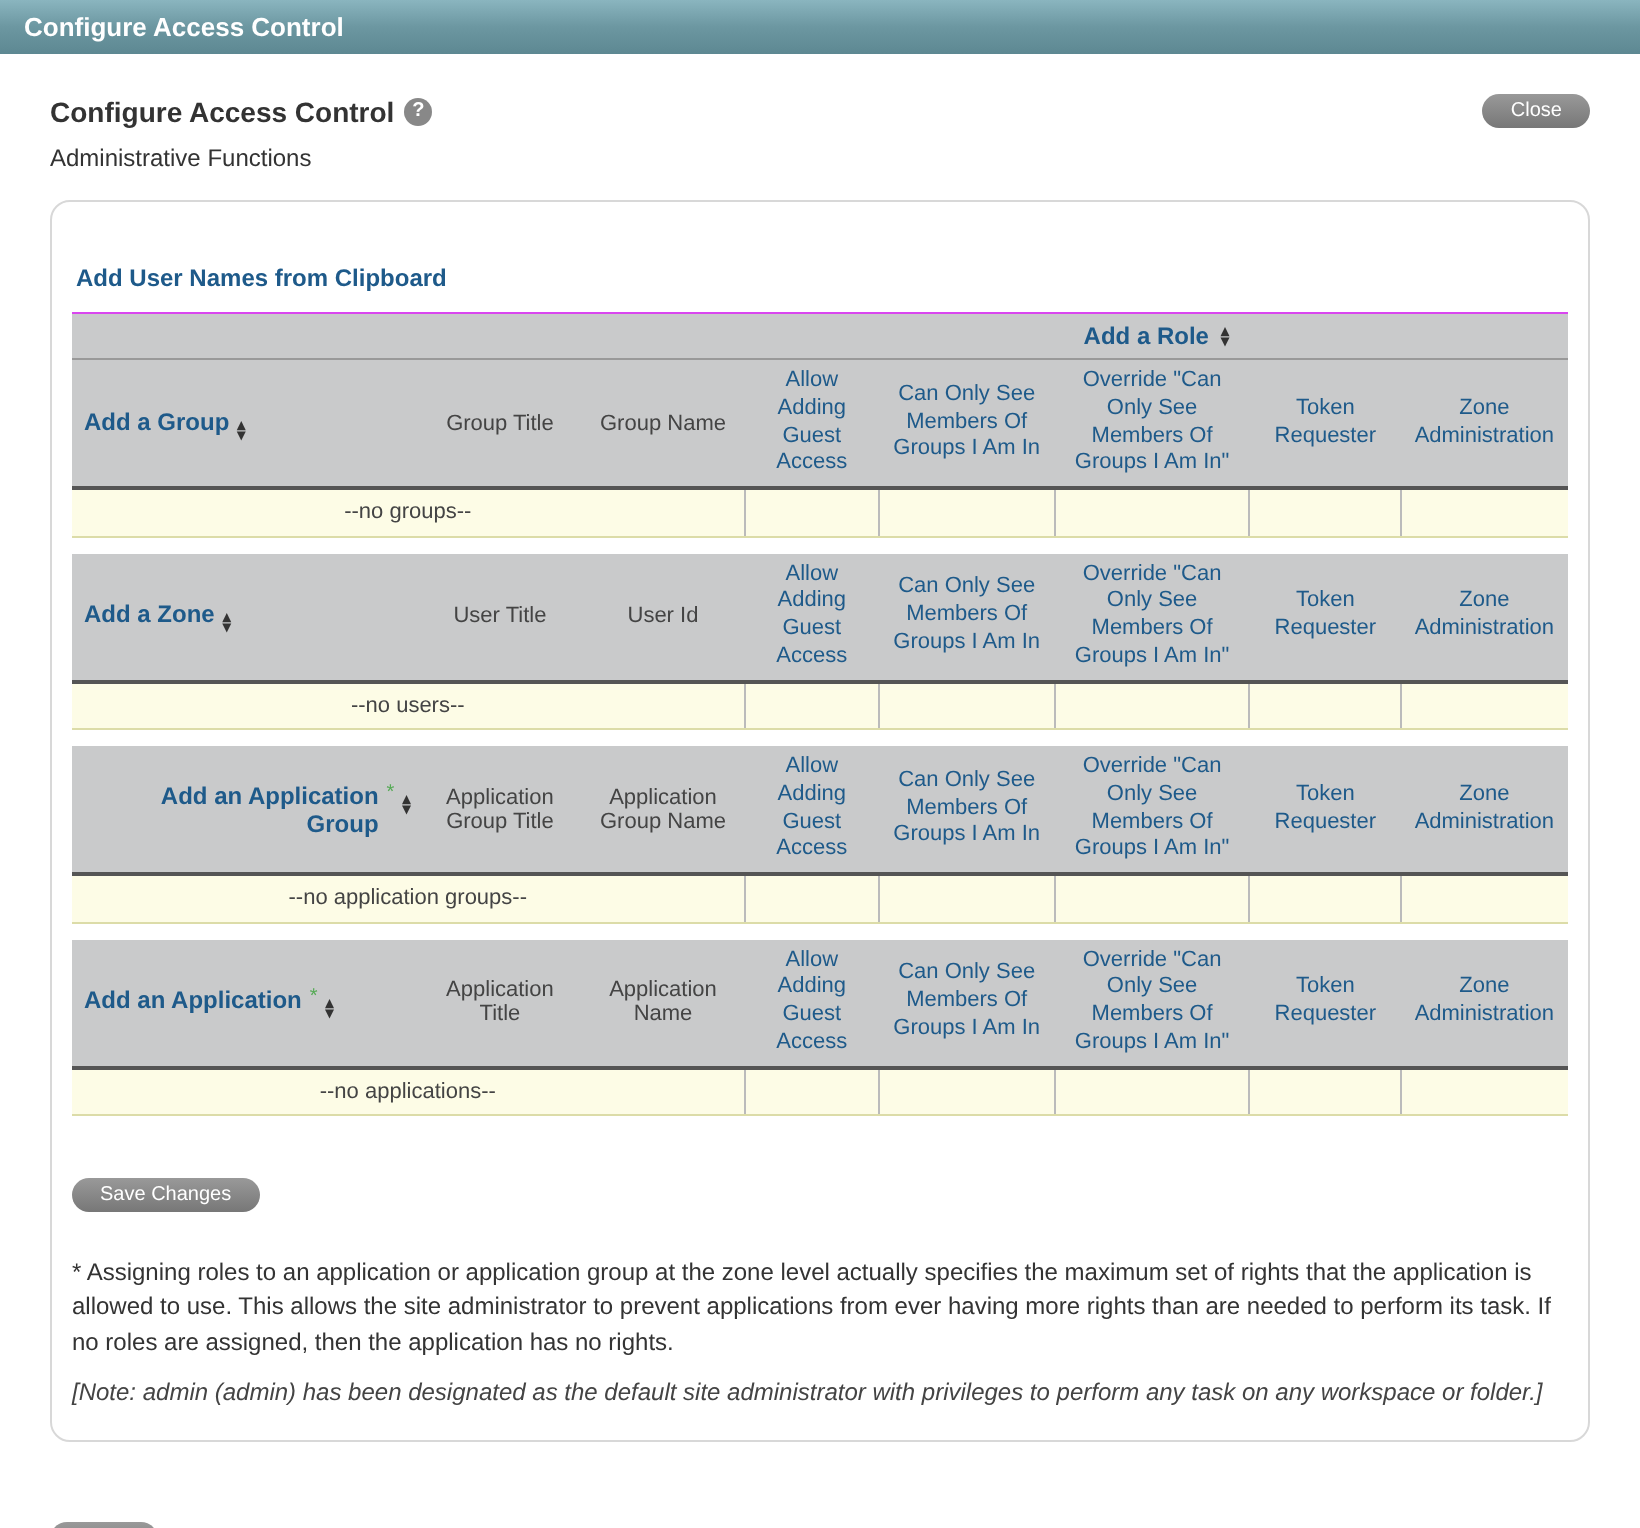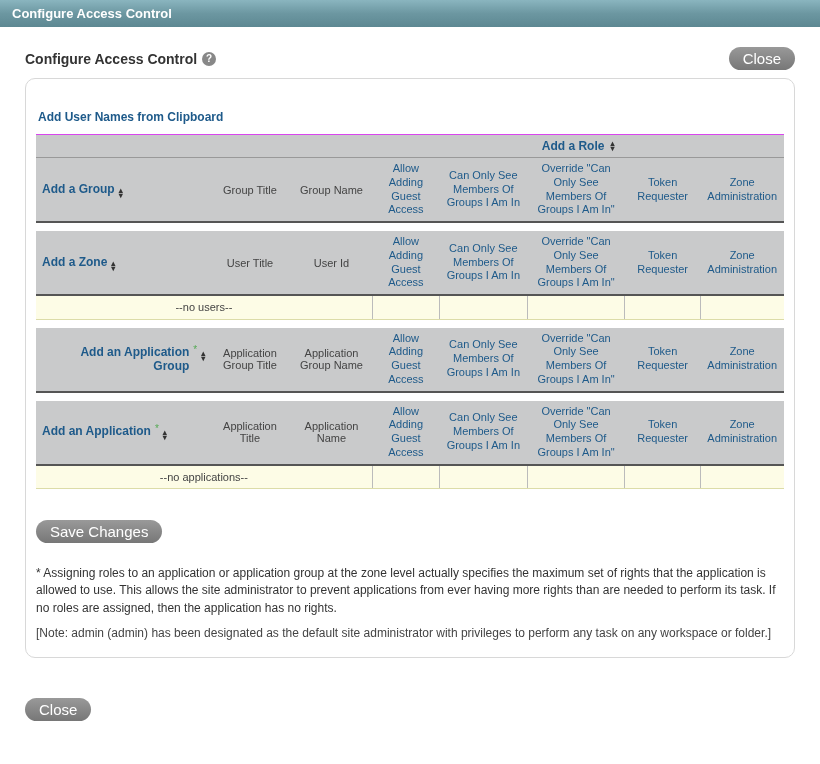--- a/index.html
+++ b/index.html
@@ -20,21 +20,21 @@
     width: 14px; height: 14px; border-radius: 50%;
     background: #888; color: #fff; font-size: 10px; font-weight: bold;
     cursor: pointer;
   }
   .btn {
     background: linear-gradient(to bottom, #999, #777);
     color: #fff;
     border: none;
     border-radius: 12px;
     padding: 3px 14px;
-    font-size: 15px;
+    font-size: 10px;
     cursor: pointer;
   }
   .subtitle { font-size: 12px; color: #333; margin-bottom: 14px; }
   .panel {
     border: 1px solid #d8d8d8;
     border-radius: 10px;
     padding: 27px 10px 14px 10px;
   }
   .clipboard-link { color: #1e5a8a; font-weight: bold; font-size: 12px; cursor: pointer; padding: 4px 2px 10px 2px; display: inline-block; }
   table.access { width: 100%; border-collapse: collapse; table-layout: fixed; }
@@ -56,21 +56,21 @@
   .add-link { color: #1e5a8a; font-weight: bold; font-size: 12px; cursor: pointer; display: inline-flex; align-items: baseline; gap: 4px; text-align: right; }
   .add-link .asterisk { color: #5a5; font-weight: normal; font-size: 10px; position: relative; top: -3px; }
   .col-label { color: #444; font-size: 11px; }
   .role-col { color: #1e5a8a; font-size: 11px; line-height: 1.25; }
   .empty-row td { background: #fdfce6; border-top: 1px solid #dcdca8; border-bottom: 1px solid #dcdca8; height: 24px; font-size: 11px; color: #444; }
   .empty-row td.msg { text-align: center; }
   .vsep { border-left: 1px solid #bbb; }
   .spacer-row td { height: 4px; }
   .save-row { margin-top: 23px; }
   .note-block { margin-top: 22px; font-size: 12px; line-height: 1.45; color: #333; }
-  .italic-note { margin-top: 8px; color: #444; }
+  .italic-note { font-style: italic; margin-top: 8px; color: #444; }
   .bottom-close { margin-top: 40px; }
   .sort-glyph {
     display: inline-flex;
     flex-direction: column;
     font-size: 8px;
     line-height: 5px;
     color: #333;
   }
 </style>
 </head>
@@ -83,20 +83,21 @@
 
   <div class="page-content">
     <div class="header-row">
       <div class="page-title">
         <span>Configure Access Control</span>
         <span class="help-icon">?</span>
       </div>
       <button class="btn">Close</button>
     </div>
 
+    <div class="subtitle">Administrative Functions</div>
 
     <div class="panel">
       <span class="clipboard-link">Add User Names from Clipboard</span>
 
       <table class="access">
         <colgroup>
           <col style="width:170px">
           <col style="width:80px">
           <col style="width:80px">
           <col style="width:66px">
@@ -131,20 +132,28 @@
                   </span>
                 </span></td>
               <td class="col-label">Group Title</td>
               <td class="col-label">Group Name</td>
               <td class="role-col">Allow Adding Guest Access</td>
               <td class="role-col">Can Only See Members Of Groups I Am In</td>
               <td class="role-col">Override "Can Only See Members Of Groups I Am In"</td>
               <td class="role-col">Token Requester</td>
               <td class="role-col">Zone Administration</td>
             </tr>
+            <tr class="empty-row">
+              <td colspan="3" class="msg">--no groups--</td>
+              <td class="vsep"></td>
+              <td class="vsep"></td>
+              <td class="vsep"></td>
+              <td class="vsep"></td>
+              <td class="vsep"></td>
+            </tr>
             <tr class="spacer-row">
               <td colspan="8"></td>
             </tr>
             <tr class="section-header-row">
               <td class="first"><span class="add-link">
                   <span>Add a Zone</span> 
                   <span class="sort-glyph">
                     <span>▴</span>
                     <span>▾</span>
                   </span>
@@ -177,20 +186,28 @@
                     <span>▾</span>
                   </span>
                 </span></td>
               <td class="col-label">Application Group Title</td>
               <td class="col-label">Application Group Name</td>
               <td class="role-col">Allow Adding Guest Access</td>
               <td class="role-col">Can Only See Members Of Groups I Am In</td>
               <td class="role-col">Override "Can Only See Members Of Groups I Am In"</td>
               <td class="role-col">Token Requester</td>
               <td class="role-col">Zone Administration</td>
+            </tr>
+            <tr class="empty-row">
+              <td colspan="3" class="msg">--no application groups--</td>
+              <td class="vsep"></td>
+              <td class="vsep"></td>
+              <td class="vsep"></td>
+              <td class="vsep"></td>
+              <td class="vsep"></td>
             </tr>
             <tr class="spacer-row">
               <td colspan="8"></td>
             </tr>
             <tr class="section-header-row">
               <td class="first"><span class="add-link">
                   <span>Add an Application</span>
                   <span class="asterisk">*</span> 
                   <span class="sort-glyph">
                     <span>▴</span>

